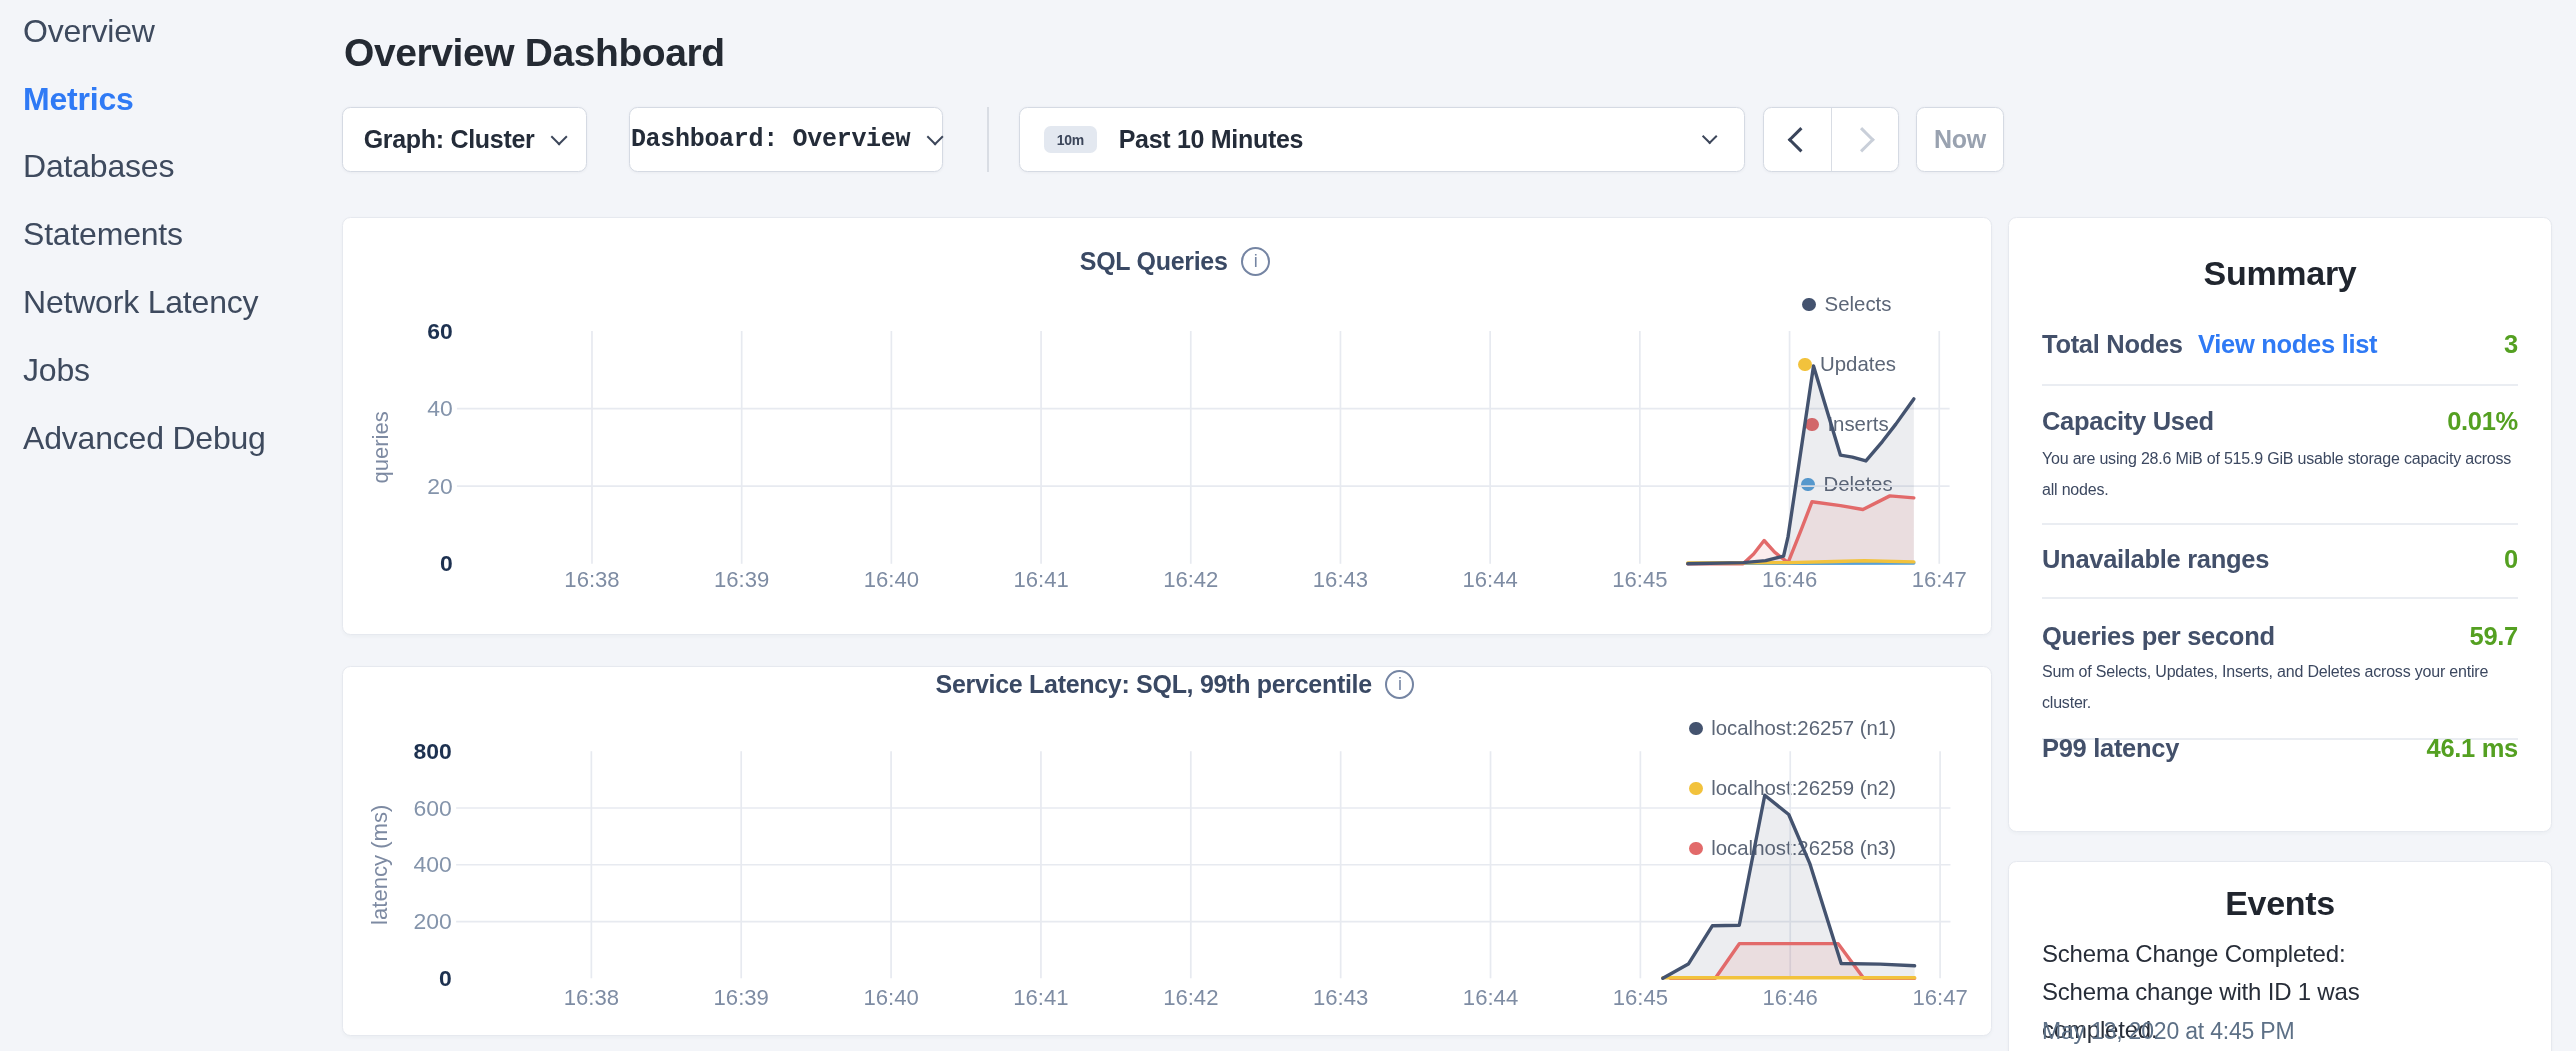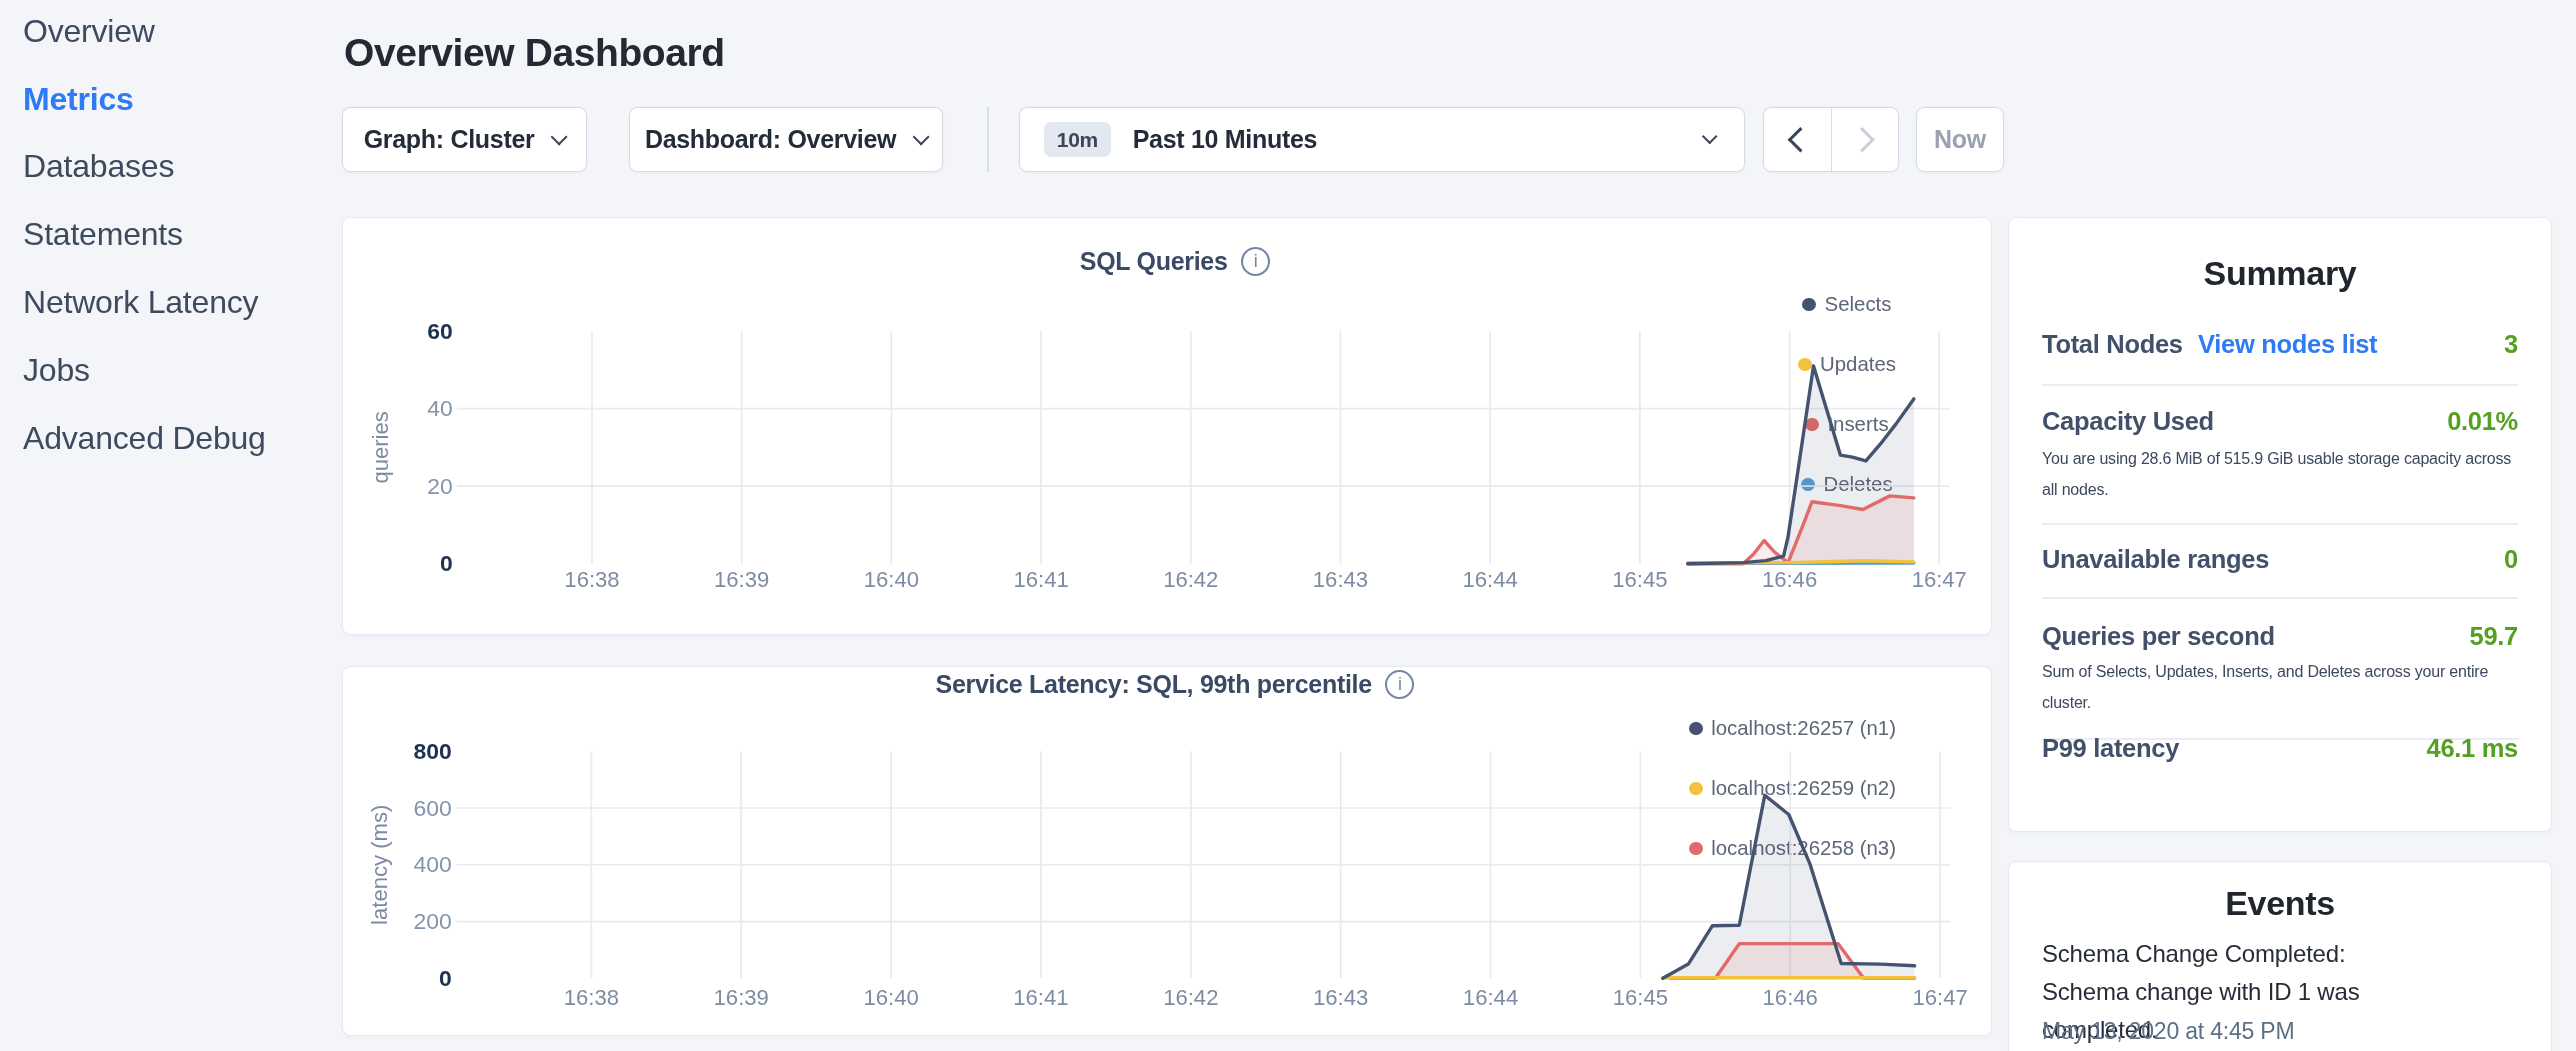--- a/index.html
+++ b/index.html
@@ -18,24 +18,24 @@
   .page-title{position:absolute;left:344px;top:31px;margin:0;font-size:39px;font-weight:600;
     color:#242a33;letter-spacing:-0.4px;}
   
   .ctl{position:absolute;top:107px;height:65px;box-sizing:border-box;background:#fff;
     border:1.7px solid #d5dae3;border-radius:8.5px;display:flex;align-items:center;
     font-size:25px;font-weight:700;color:#242c39;letter-spacing:-0.3px;cursor:pointer;
     box-shadow:0 0.9px 2.6px rgba(50,60,80,0.05);}
   .chev{display:inline-block;width:10.2px;height:10.2px;border-right:2.6px solid #3c465a;
     border-bottom:2.6px solid #3c465a;transform:rotate(45deg);margin-top:-5.1px;}
   .dd-graph{left:342px;width:245px;justify-content:center;gap:18.7px;}
-  .dd-dash{left:629px;width:314px;justify-content:center;gap:18.7px;}
+  .dd-dash{left:629px;width:314px;justify-content:center;gap:18.7px;font-family:Liberation Mono, monospace;}
   .ctl-divider{position:absolute;left:987px;top:107px;width:1.7px;height:65px;background:#d9dde4;}
   .time-sel{left:1019px;width:726px;padding:0 24px;}
-  .time-badge{background:#e3e8f0;border-radius:6.8px;padding:5.1px 12.8px;font-size:21px;
+  .time-badge{background:#e3e8f0;border-radius:6.8px;padding:5.1px 12.8px;font-size:14px;
     font-weight:700;color:#3c465a;margin-right:22px;}
   .time-sel .chev{margin-left:auto;margin-right:5.1px;width:9.4px;height:9.4px;border-width:2.1px;}
   .arrow-group{left:1763px;width:136px;padding:0;}
   .arrow-half{width:68px;height:100%;display:flex;align-items:center;justify-content:center;cursor:pointer;}
   .arrow-half + .arrow-half{border-left:1.7px solid #d9dde4;}
   .chev-left{display:inline-block;width:14.5px;height:14.5px;border-right:3.4px solid #39445a;
     border-bottom:3.4px solid #39445a;transform:rotate(135deg);margin-left:6.8px;}
   .chev-right{display:inline-block;width:14.5px;height:14.5px;border-right:3.4px solid #c9cfd9;
     border-bottom:3.4px solid #c9cfd9;transform:rotate(-45deg);margin-right:6.8px;}
   .btn-now{left:1916px;width:88px;justify-content:center;color:#99a2b0;}

